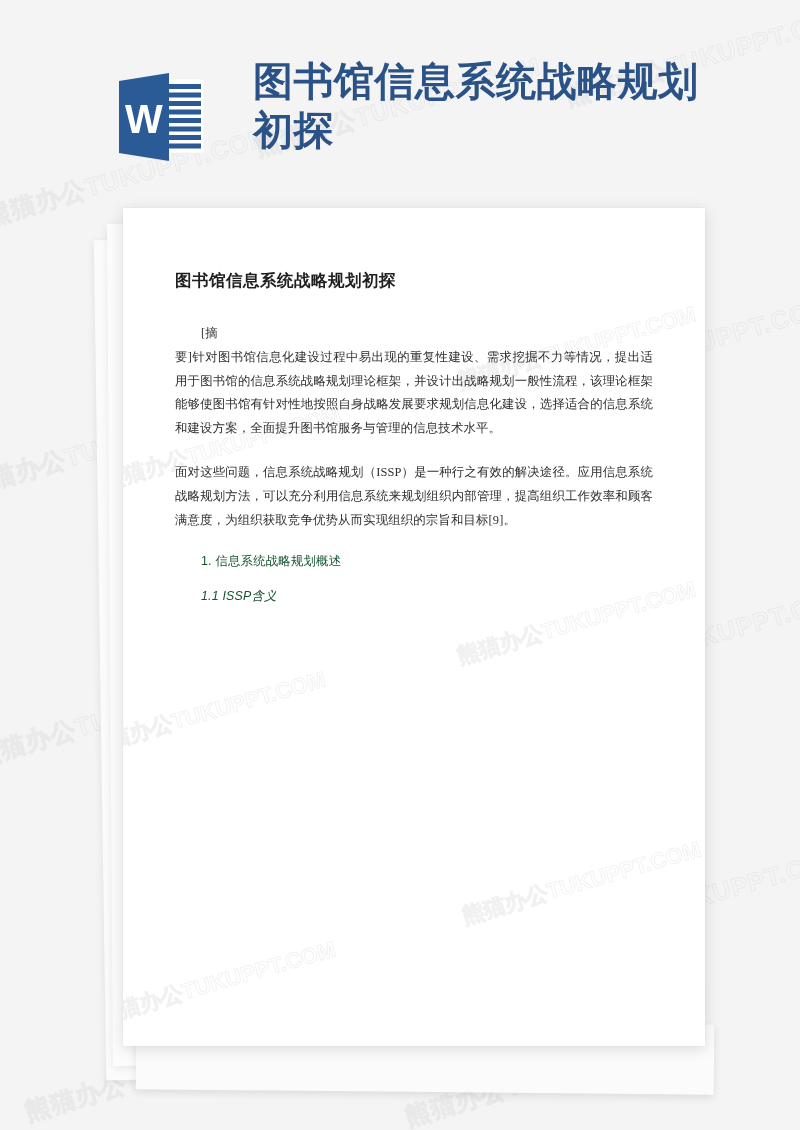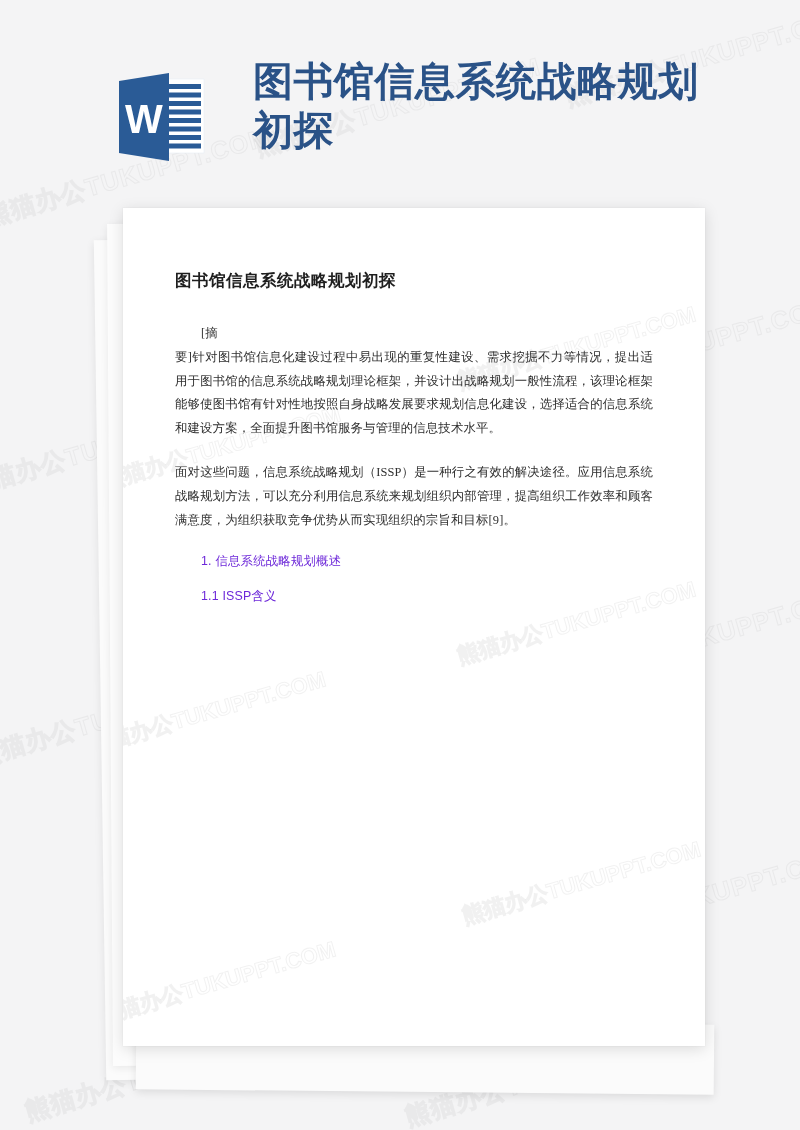--- a/index.html
+++ b/index.html
@@ -171,27 +171,27 @@
   }
 
   .para-keywords {
     padding-left: 26px;
     margin-bottom: 24px;
   }
 
   .heading-1, .heading-2 {
     font-family: "Liberation Sans", "DejaVu Sans", sans-serif;
     font-size: 12.4px;
-    color: #6d28d9;
+    color: #14532d;
     padding-left: 26px;
     margin-bottom: 18px;
     letter-spacing: 0.2px;
   }
   .heading-1 { margin-top: 2px; }
-  .heading-2 { margin-bottom: 26px; }
+  .heading-2 { margin-bottom: 26px; font-style: italic; }
 </style>
 </head>
 <body>
 
 <div class="wm-layer">
   <div class="wm" style="left:-20px;  top:160px;">熊猫办公TUKUPPT.COM</div>
   <div class="wm" style="left:250px;  top:90px;">熊猫办公TUKUPPT.COM</div>
   <div class="wm" style="left:560px;  top:40px;">熊猫办公TUKUPPT.COM</div>
   <div class="wm" style="left:-40px;  top:430px;">熊猫办公TUKUPPT.COM</div>
   <div class="wm" style="left:540px;  top:330px;">熊猫办公TUKUPPT.COM</div>

